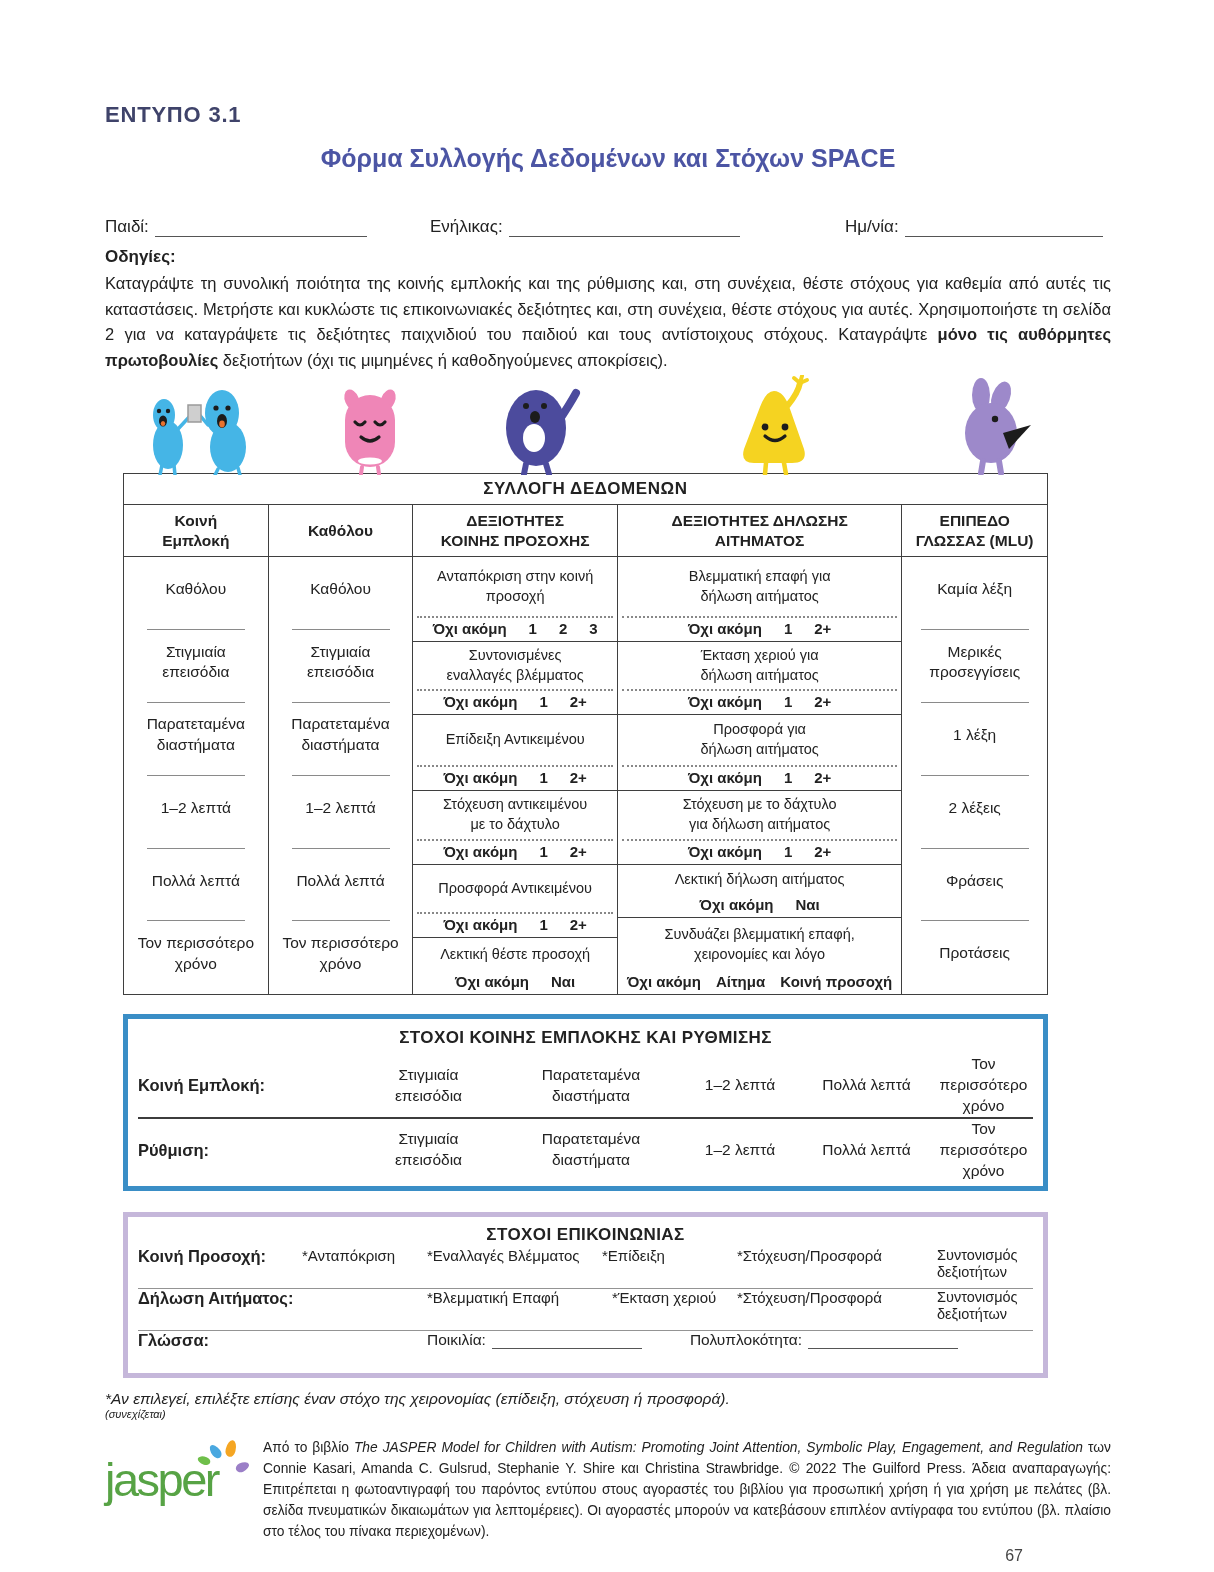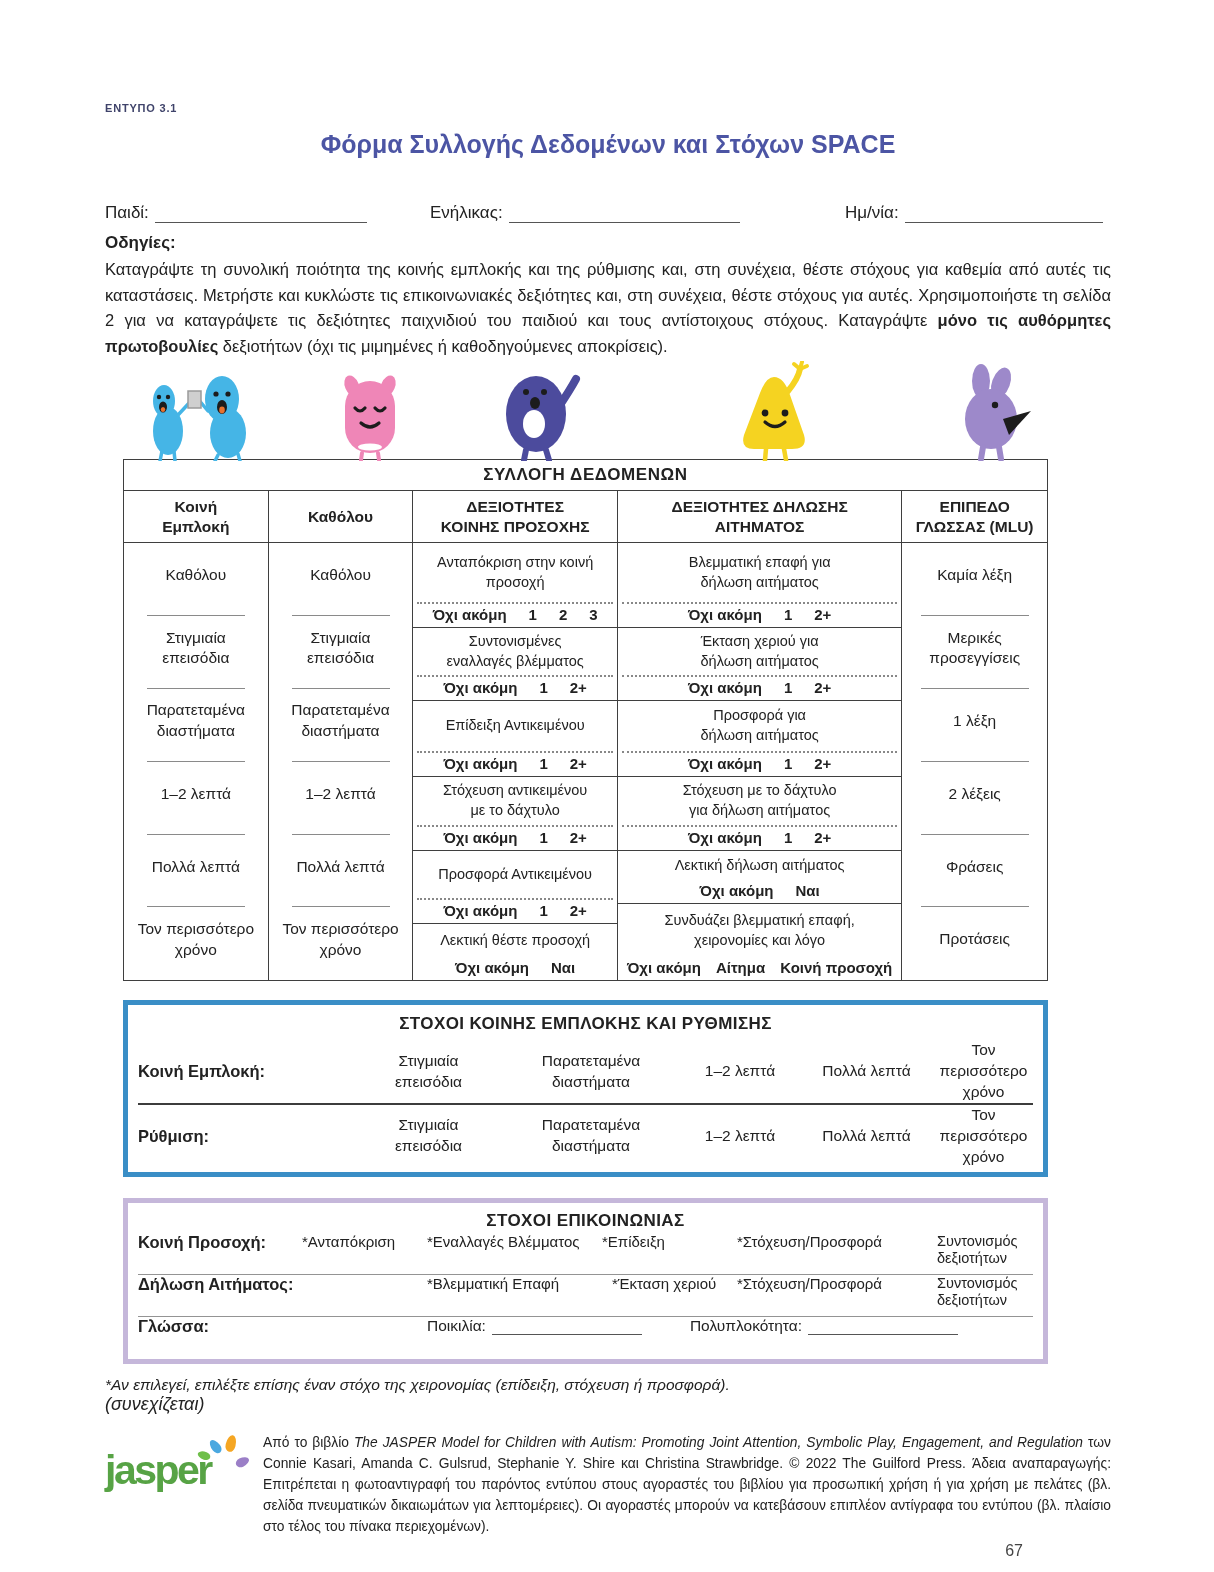--- a/index.html
+++ b/index.html
@@ -8,21 +8,21 @@
     --jasper-green:#57a345; --char-blue:#45b5e6; --char-pink:#ef86b7;
     --char-indigo:#4c4b9d; --char-yellow:#f5d321; --char-purple:#9d89ca;
     --ink:#222; --line-gray:#8a8a8a; --tbl:#3f3f3f;
   }
   *{box-sizing:border-box; margin:0; padding:0;}
   html,body{background:#fff;}
   body{font-family:"Liberation Sans", sans-serif; color:var(--ink);}
   .page{position:relative; width:1214px; height:1572px; background:#fff; overflow:hidden;}
   .content{position:absolute; left:105px; top:0; width:1006px;}
 
-  .form-code{margin-top:102px; font-size:11px; font-weight:bold; letter-spacing:.8px; color:var(--form-code-navy);}
+  .form-code{margin-top:102px; font-size:22px; font-weight:bold; letter-spacing:.8px; color:var(--form-code-navy);}
   .page-title{margin-top:16px; text-align:center; font-size:25px; font-weight:bold; color:var(--title-blue);}
 
   .fields-row{margin-top:44px; display:flex; align-items:flex-end;}
   .field{display:flex; align-items:flex-end; font-size:17px;}
   .field .flabel{white-space:nowrap; padding-right:6px;}
   .fline{border-bottom:1.6px solid #555; height:20px;}
   .f-child{width:262px; margin-right:63px;} .f-child .fline{flex:1;}
   .f-adult{width:310px; margin-right:105px;} .f-adult .fline{flex:1;}
   .f-date{width:258px;} .f-date .fline{flex:1;}
 
@@ -78,26 +78,26 @@
   .cl1{width:164px;} .cl2{width:289px;}
   .comm-opt{font-size:15px; white-space:pre-line; line-height:1.2;}
   .co1{width:125px;} .co2{width:175px;} .co3{width:135px;} .co4{width:200px;}
   .co5{flex:1; font-size:14.5px;}
   .co2b{width:185px;} .co3b{width:125px;} .co4b{width:200px;}
   .lang-pair{display:flex; align-items:flex-end; font-size:15.5px;}
   .lang-blank{display:inline-block; width:150px; border-bottom:1.5px solid #555; height:16px; margin-left:6px;}
   .lang-gap{width:48px;}
 
   .footnote-row{display:flex; justify-content:space-between; margin-top:12px; font-size:15.5px; font-style:italic;flex-direction:column;}
-  .footnote-row .continued{margin-right:52px; font-size:18px;}
+  .footnote-row .continued{margin-right:52px; font-size:11px;}
 
   
   .footer{display:flex; margin-top:18px;}
   .logo-wrap{width:158px; position:relative; padding-top:14px;}
-  .logo-text{font-size:41px; font-weight:bold; color:var(--jasper-green); letter-spacing:-2.5px;}
+  .logo-text{font-size:47px; font-weight:normal; color:var(--jasper-green); letter-spacing:-2.5px;}
   .leaf{position:absolute; border-radius:50% 50% 50% 50%/60% 60% 40% 40%;}
   .leaf-orange{width:10px; height:17px; background:#f5a623; left:121px; top:2px; transform:rotate(14deg);}
   .leaf-blue{width:9px; height:15px; background:#4aa8e0; left:106px; top:6px; transform:rotate(-38deg);}
   .leaf-green{width:8px; height:13px; background:#6fbf4a; left:95px; top:16px; transform:rotate(-70deg);}
   .leaf-purple{width:9px; height:14px; background:#9b7fc7; left:133px; top:22px; transform:rotate(64deg);}
   .credit{flex:1; font-size:13.8px; line-height:1.52; text-align:justify;}
   .credit i{font-style:italic;}
   .page-number{text-align:right; padding-right:88px; margin-top:4px; font-size:16px; color:#444;}
 </style>
 </head>

